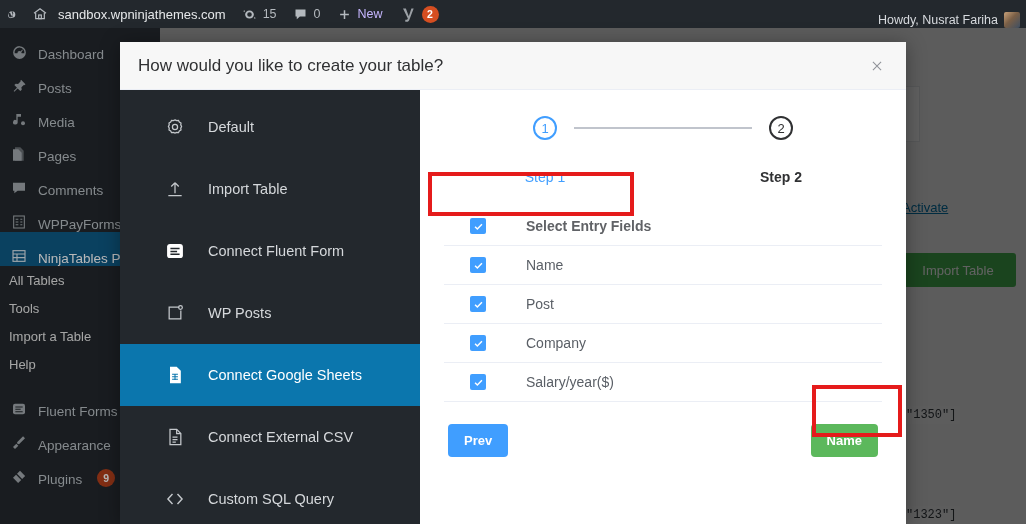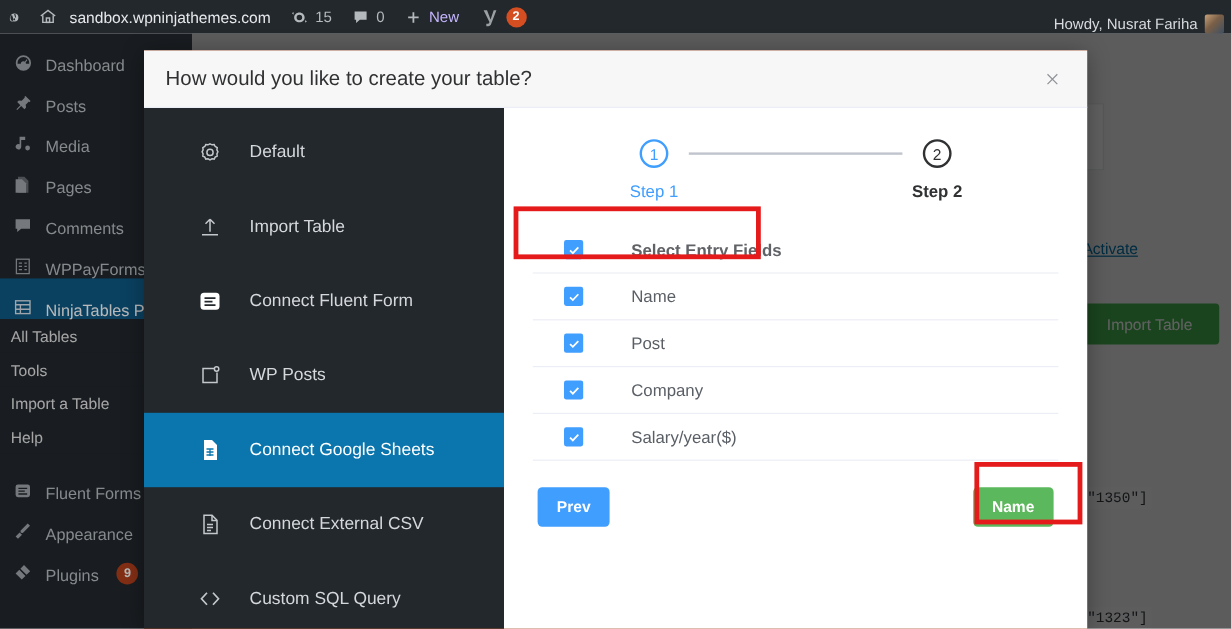--- a/index.html
+++ b/index.html
@@ -79,21 +79,21 @@
     background:rgba(0,0,0,.62); z-index:4;
   }
   .overlay-left {
     position:absolute; left:0; top:28px; width:160px; height:496px;
     background:rgba(0,0,0,.28); z-index:4;
   }
 
   
   .modal {
     position:absolute; left:120px; top:42px; width:786px; height:482px;
-    background:#c2410c; z-index:6; box-shadow:0 2px 18px rgba(0,0,0,.35);
+    background:#eab308; z-index:6; box-shadow:0 2px 18px rgba(0,0,0,.35);
     display:flex; flex-direction:column;
   }
   .modal-head {
     height:48px; background:#f7f7f7; border-bottom:1px solid #ebeef5;
     display:flex; align-items:center; padding:0 18px;
   }
   .modal-title { font-size:17px; color:#303133; font-weight:400; }
   .modal-close {
     margin-left:auto; width:22px;height:22px; color:#909399;
     display:flex;align-items:center;justify-content:center; cursor:pointer; font-size:17px;
@@ -114,21 +114,21 @@
 
   
   .stepper { display:flex; align-items:flex-start; padding:0 72px; }
   .step { width:58px; display:flex; flex-direction:column; align-items:center; flex:0 0 58px; }
   .step-circle {
     width:24px;height:24px;border-radius:50%;border:2px solid #409eff;
     display:flex;align-items:center;justify-content:center;
     font-size:13px;color:#409eff;background:#fff;
   }
   .step.done .step-circle { border-color:#303133; color:#303133; }
-  .step-label { margin-top:11px; font-size:14px; color:#409eff; white-space:nowrap;}
+  .step-label { margin-top:29px; font-size:14px; color:#409eff; white-space:nowrap;}
   .step.done .step-label { color:#303133; font-weight:700; }
   .step-line { flex:1; height:2px; background:#c0c4cc; margin-top:11px; }
 
   
   .fields { margin-top:22px; }
   .frow {
     height:39px; display:flex; align-items:center; gap:40px;
     padding-left:26px; border-bottom:1px solid #ebeef5;
   }
   .frow.head { font-weight:700; color:#606266; border-bottom:1px solid #ebeef5;}

